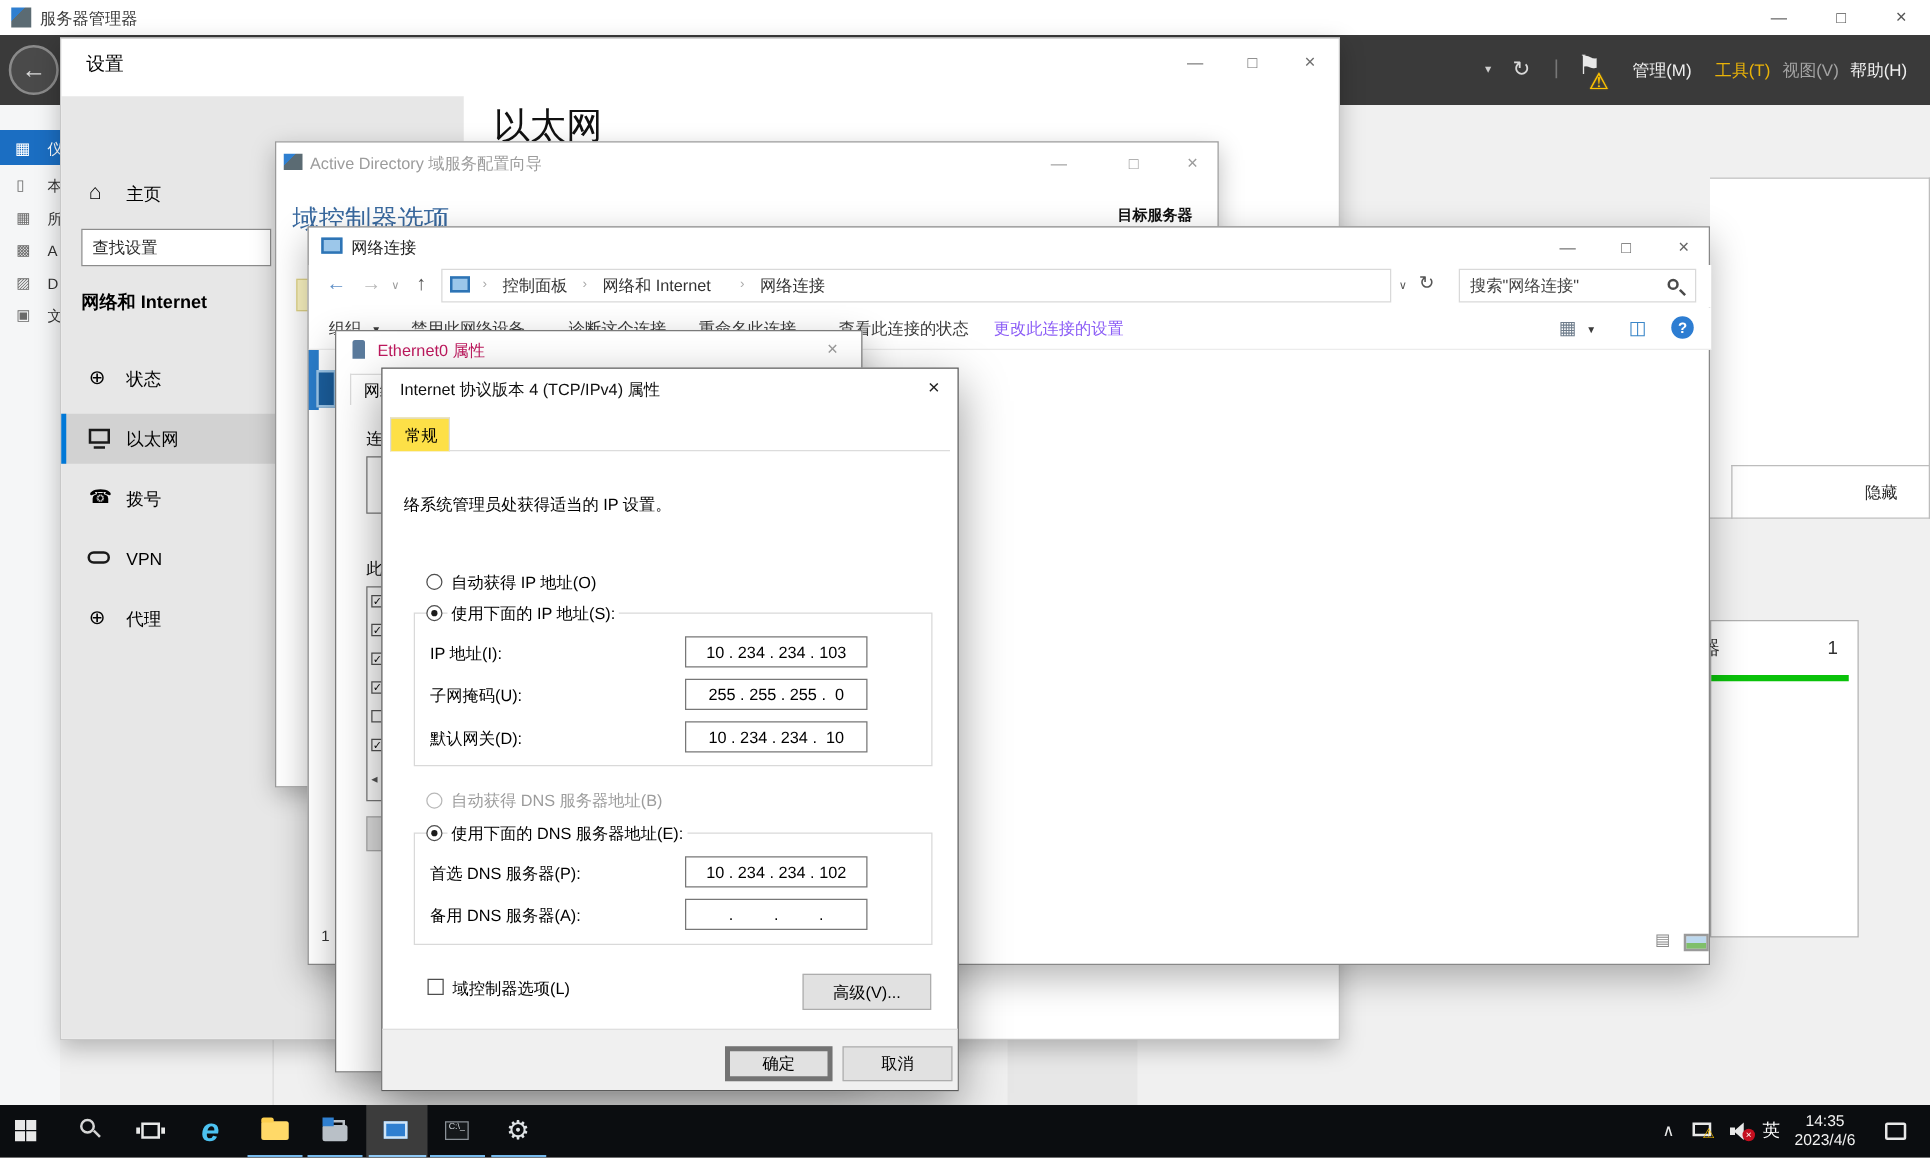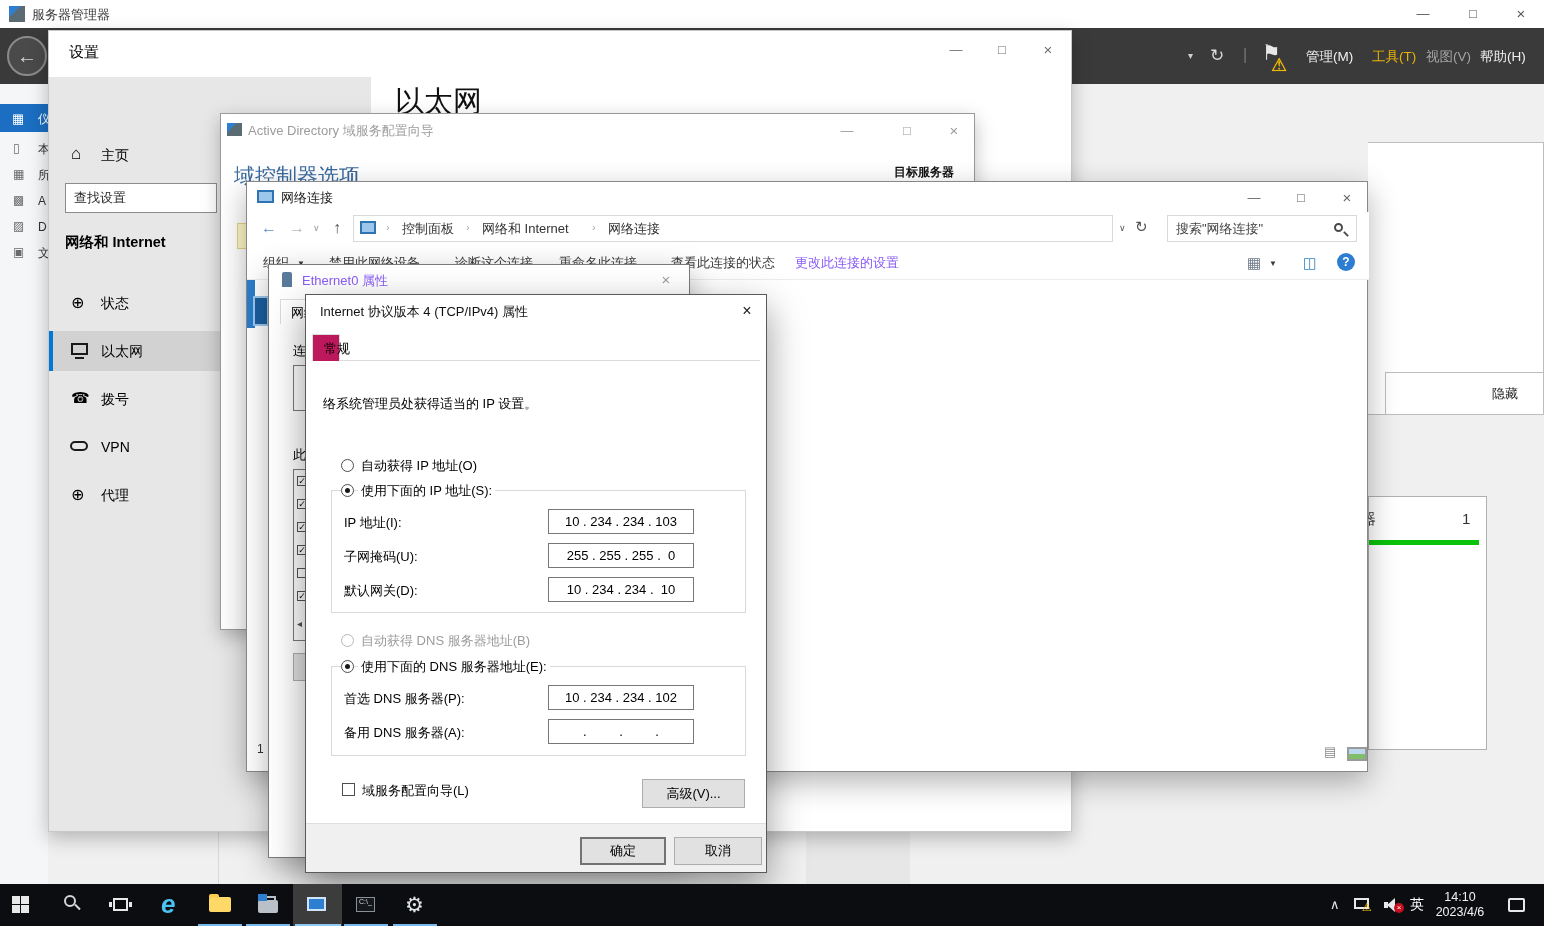--- a/index.html
+++ b/index.html
@@ -205,21 +205,21 @@
     <div class="abs" style="left:0;top:98px;width:8px;height:48px;background:#2a7cc9"></div>
     <div class="abs" style="left:6px;top:114px;width:16px;height:30px;background:#1b5f9e;border:2px solid #9cc7ea"></div>
 
     <span class="txt" style="left:10px;top:560px;font-size:12px;color:#333">1</span>
     <span class="txt" style="left:1077px;top:562px;font-size:13px;color:#8a8a8a">▤</span>
     <div class="abs" style="left:1100px;top:565px;width:20px;height:14px;border:2px solid #9a9a9a;background:linear-gradient(180deg,#bcd8ee 55%,#7fbf6a 55%)"></div>
   </div>
 
   <div class="win" style="left:268px;top:264px;width:422px;height:594px;z-index:40;border:1px solid #7a7a7a;box-shadow:0 10px 28px rgba(0,0,0,.3)">
     <span class="abs" style="left:13px;top:7px;width:10px;height:15px;background:#5a7a9c;border-radius:2px 2px 0 0"></span>
-    <span class="txt" style="left:33px;top:8px;color:#8b5cf6;font-size:13px">Ethernet0 属性</span>
+    <span class="txt" style="left:33px;top:8px;color:#be185d;font-size:13px">Ethernet0 属性</span>
     <span class="wc" style="left:386px;top:6px;color:#9b9b9b;font-size:15px">×</span>
     <div class="abs" style="left:11px;top:34px;width:48px;height:25px;border:1px solid #dcdcdc;border-bottom:none;background:#fff">
       <span class="txt" style="left:10px;top:5px">网络</span>
     </div>
     <span class="txt" style="left:24px;top:78px">连</span>
     <div class="abs" style="left:24px;top:100px;width:14px;height:46px;border:1px solid #7a7a7a"></div>
     <span class="txt" style="left:24px;top:182px">此</span>
     <div class="abs" style="left:24px;top:204px;width:16px;height:172px;border:1px solid #7a7a7a">
       <span class="mchk" style="left:3px;top:6px">✓</span>
       <span class="mchk" style="left:3px;top:29px">✓</span>
@@ -230,21 +230,21 @@
       <span class="txt" style="left:3px;top:148px;font-size:10px;color:#555">◂</span>
     </div>
     <div class="btn" style="left:24px;top:388px;width:16px;height:28px"></div>
   </div>
 
   <div class="win" style="left:305px;top:294px;width:462px;height:579px;z-index:50;border:1px solid #5a5a5a;box-shadow:0 14px 36px rgba(0,0,0,.4)">
     <span class="txt" style="left:14px;top:9px;font-size:13px;color:#111">Internet 协议版本 4 (TCP/IPv4) 属性</span>
     <span class="wc" style="left:430px;top:7px;color:#222;font-size:16px">×</span>
 
     <div class="abs" style="left:6px;top:65px;width:448px;height:1px;background:#dcdcdc"></div>
-    <div class="abs" style="left:6px;top:39px;width:28px;height:27px;background:#be185d;border:1px solid #dcdcdc;border-bottom:none">
+    <div class="abs" style="left:6px;top:39px;width:48px;height:27px;background:#fde047;border:1px solid #dcdcdc;border-bottom:none">
       <span class="txt" style="left:11px;top:6px">常规</span>
     </div>
 
     <span class="txt" style="left:17px;top:99px;line-height:19px">络系统管理员处获得适当的 IP 设置。</span>
 
     <div class="grp" style="left:25px;top:195px;width:415px;height:123px"></div>
     <div class="grp" style="left:25px;top:371px;width:415px;height:90px"></div>
 
     <span class="radio" style="left:35px;top:164px"></span>
     <span class="rlabel" style="left:52px;top:162px">自动获得 IP 地址(O)</span>
@@ -262,25 +262,25 @@
     <span class="rlabel" style="left:52px;top:337px;color:#9c9c9c">自动获得 DNS 服务器地址(B)</span>
     <span class="radio sel" style="left:35px;top:365px"></span>
     <span class="rlabel" style="left:52px;top:363px">使用下面的 DNS 服务器地址(E):</span>
 
     <span class="txt" style="left:38px;top:396px">首选 DNS 服务器(P):</span>
     <input class="field" style="left: 242px; top: 390px; width: 146px; height: 25px;" readonly="" value="10 . 234 . 234 . 102">
     <span class="txt" style="left:38px;top:430px">备用 DNS 服务器(A):</span>
     <input class="field" style="left: 242px; top: 424px; width: 146px; height: 25px;" readonly="" value=".         .         .">
 
     <span class="chk" style="left:36px;top:488px"></span>
-    <span class="txt" style="left:56px;top:488px">域服务配置向导(L)</span>
+    <span class="txt" style="left:56px;top:488px">域控制器选项(L)</span>
     <button class="btn" style="left:336px;top:484px;width:103px;height:29px;font-family:inherit">高级(V)...</button>
 
     <div class="abs" style="left:0;top:528px;width:460px;height:49px;background:#f0f0f0;border-top:1px solid #dfdfdf">
-      <button class="btn" style="left:274px;top:13px;width:86px;height:28px;border:2px solid #737373;font-family:inherit">确定</button>
+      <button class="btn" style="left:274px;top:13px;width:86px;height:28px;border:4px solid #737373;font-family:inherit">确定</button>
       <button class="btn" style="left:368px;top:13px;width:88px;height:28px;font-family:inherit">取消</button>
     </div>
   </div>
 
   <div class="abs" style="left:0;top:884px;width:1544px;height:42px;background:#0b0d10;z-index:100">
 
     <div class="abs" style="left:12px;top:12px;width:17px;height:17px">
       <span class="abs" style="left:0;top:0;width:8px;height:8px;background:#e8e8e8"></span>
       <span class="abs" style="left:9px;top:0;width:8px;height:8px;background:#e8e8e8"></span>
       <span class="abs" style="left:0;top:9px;width:8px;height:8px;background:#e8e8e8"></span>
@@ -317,19 +317,19 @@
     <span class="txt" style="left:1330px;top:13px;color:#e8e8e8;font-size:13px">∧</span>
     <span class="traymon" style="left:1354px;top:14px"></span>
     <span class="txt" style="left:1362px;top:17px;font-size:11px;color:#ffc400">⚠</span>
     <div class="abs" style="left:1384px;top:14px;width:22px;height:14px">
       <span class="abs" style="left:0;top:4px;width:4px;height:6px;background:#e8e8e8"></span>
       <span class="abs" style="left:3px;top:0;width:0;height:0;border-top:7px solid transparent;border-bottom:7px solid transparent;border-right:8px solid #e8e8e8"></span>
       <span class="abs" style="left:10px;top:5px;width:10px;height:10px;border-radius:50%;background:#c50f1f;color:#fff;font-size:8px;line-height:10px;text-align:center">×</span>
     </div>
     <span class="txt" style="left:1410px;top:12px;color:#fff;font-size:14px">英</span>
     <div class="abs" style="left:1424px;top:5px;width:72px;height:32px;text-align:center;color:#f2f2f2">
-      <div style="font-size:12.5px;line-height:16px">14:10</div>
+      <div style="font-size:12.5px;line-height:16px">14:35</div>
       <div style="font-size:12.5px;line-height:15px">2023/4/6</div>
     </div>
     <span class="ac" style="left:1508px;top:14px"></span>
   </div>
 
 </div>
 
 </body></html>

